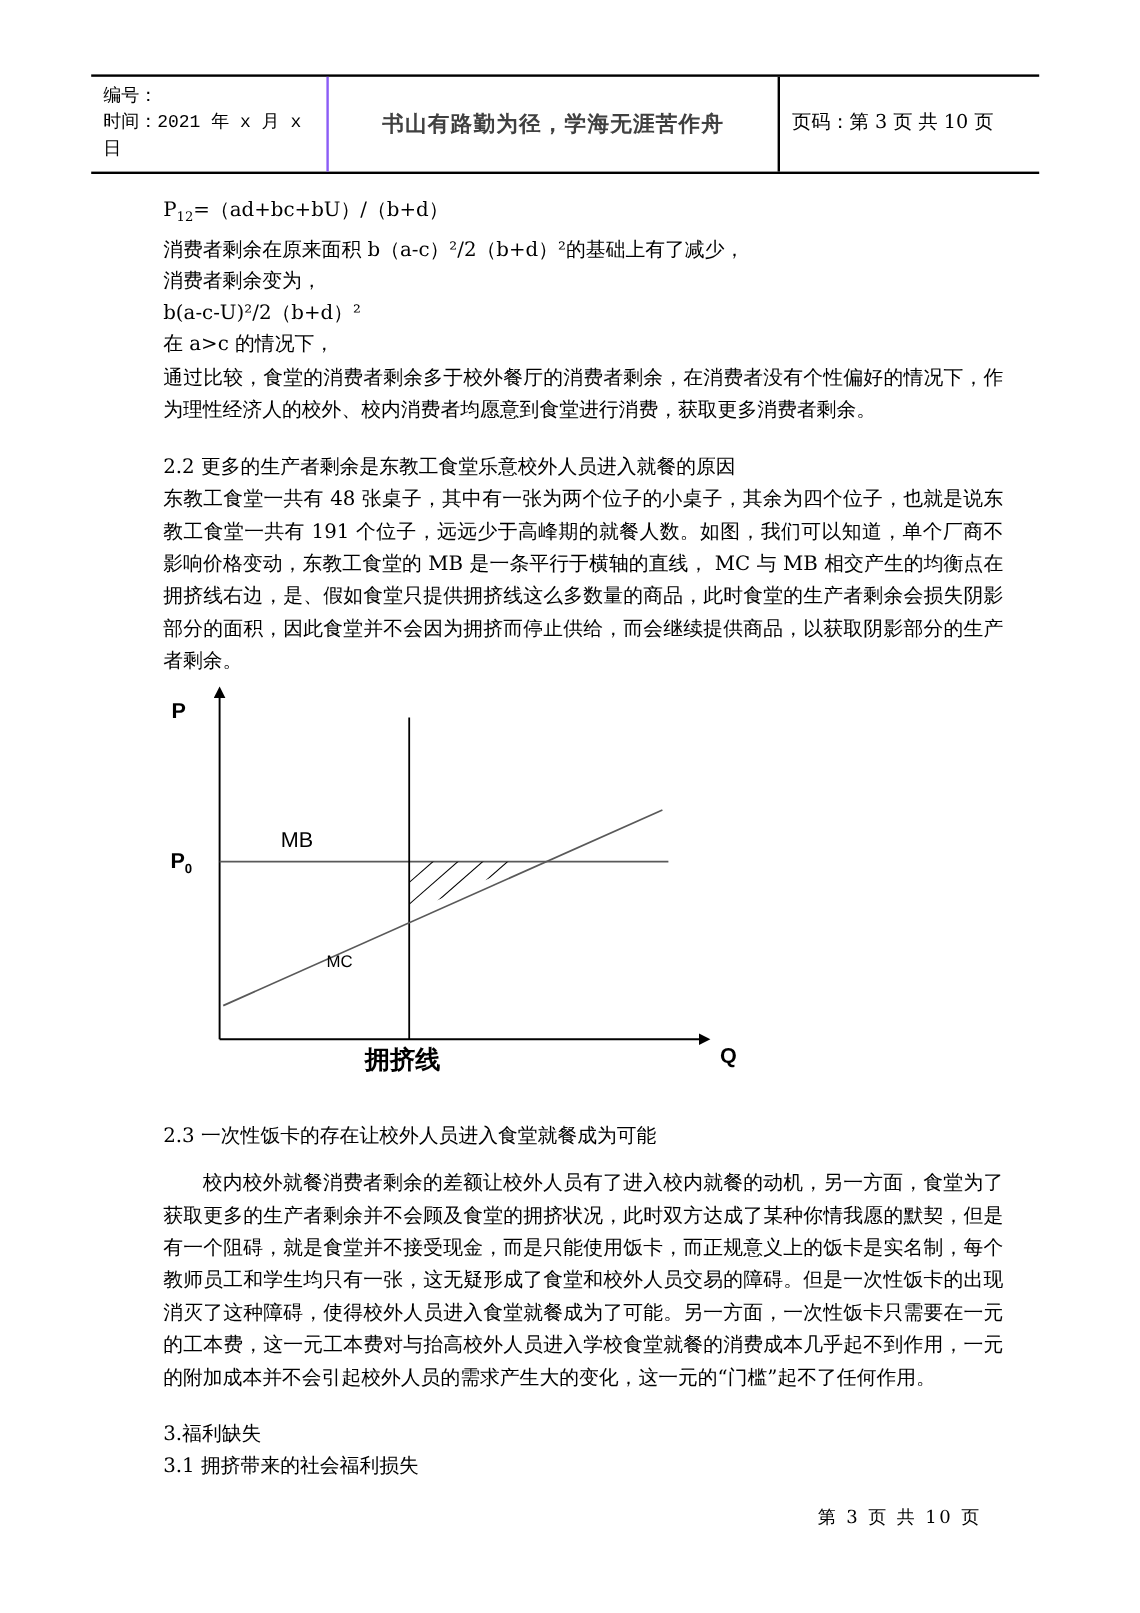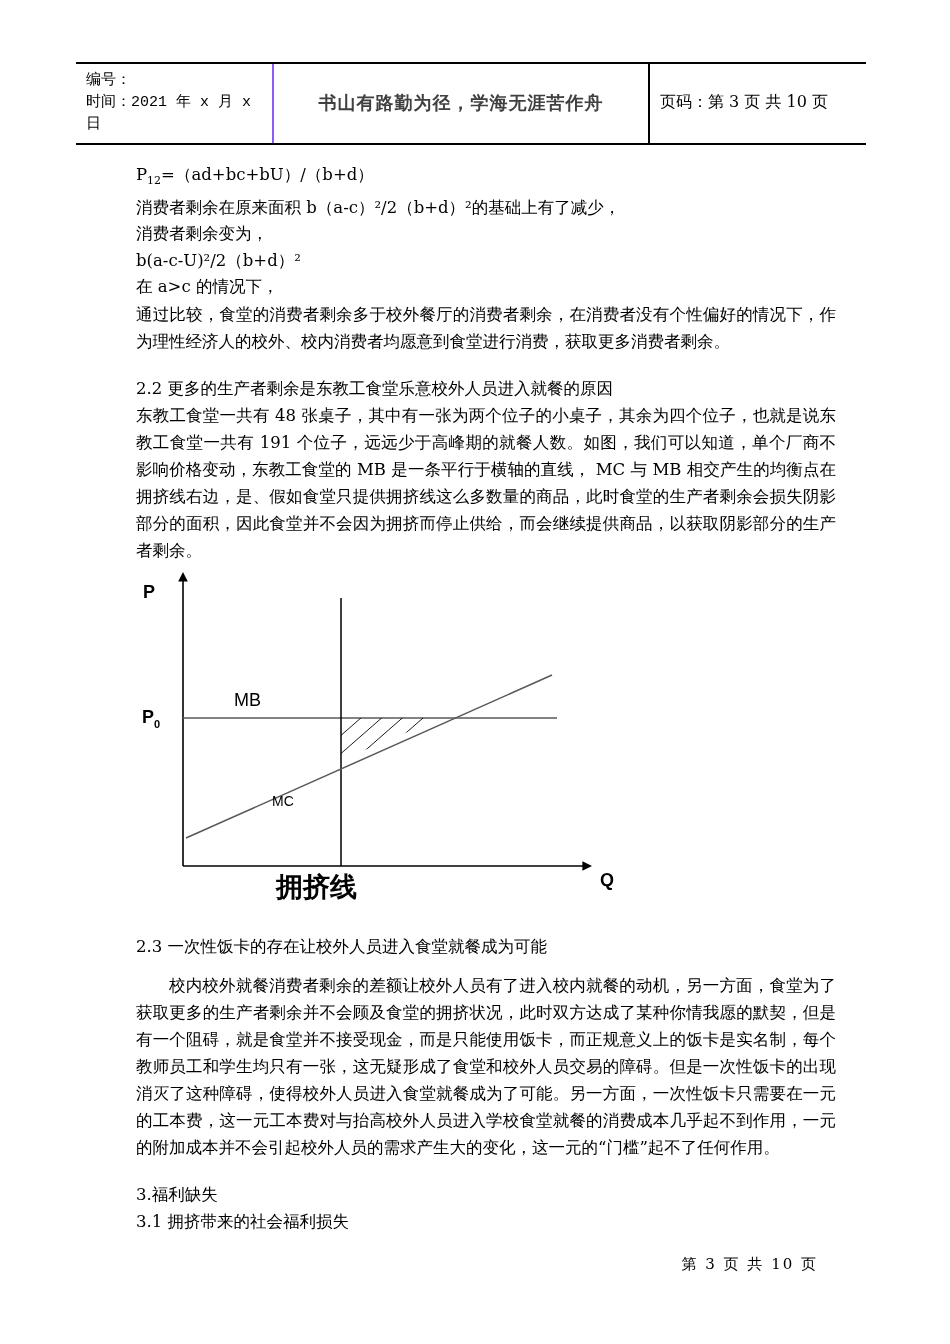--- a/index.html
+++ b/index.html
@@ -104,23 +104,23 @@
     font-family: "Liberation Sans", sans-serif;
     font-size: 17px;
     color: #000;
   }
   #label-P  { left: 7px;  top: 16px;  font-weight: bold; font-size: 18px; }
   #label-P0 { left: 6px;  top: 141px; font-weight: bold; font-size: 18px; }
   #label-Q  { left: 464px; top: 304px; font-weight: bold; font-size: 18px; }
   #label-MB { left: 98px; top: 124px; font-size: 18px; }
   #label-MC { left: 136px; top: 202px; font-size: 14px; margin-top: 25px; }
   #label-crowding {
-    left: 140px; top: 303px;
+    left: 168px; top: 303px;
     font-family: "DejaVu Serif", "Liberation Serif", serif;
-    font-size: 27px; font-weight: bold;
+    font-size: 21px; font-weight: bold;
   }
 
   
   #footer {
     position: absolute;
     left: 136px;
     top: 1243px;
     width: 700px;
     text-align: right;
     font-size: 15px;

